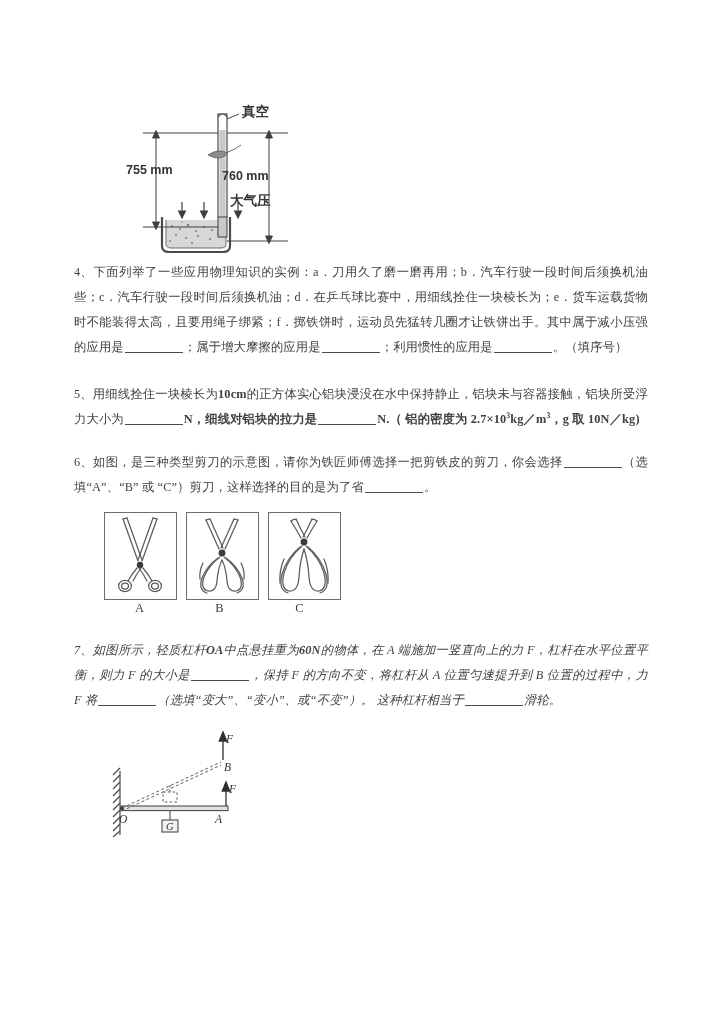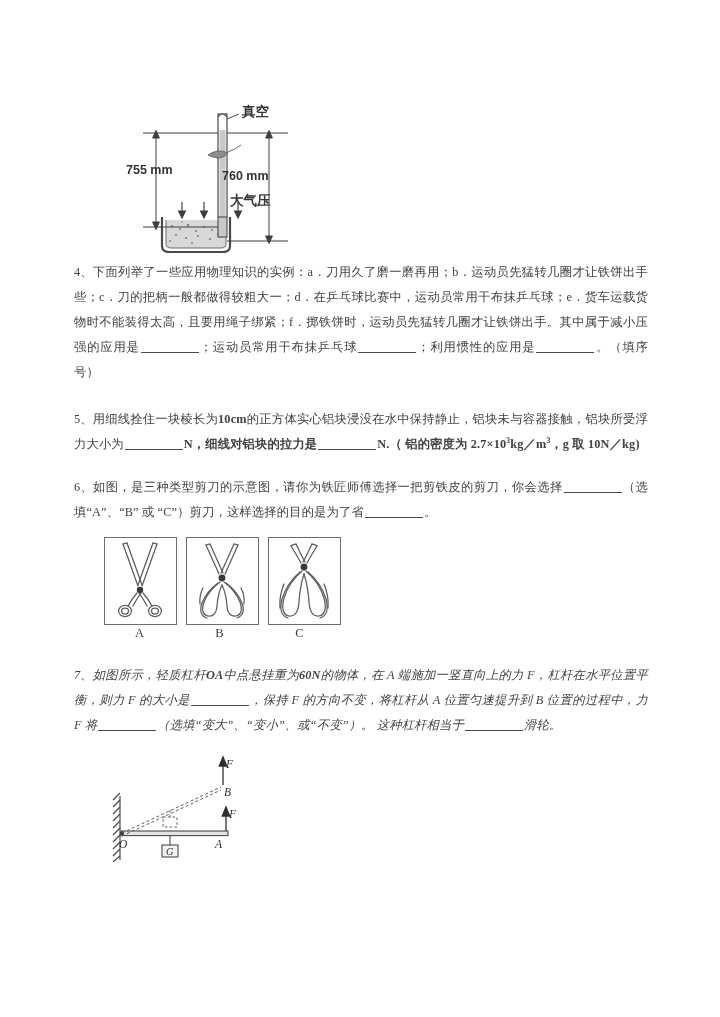--- a/index.html
+++ b/index.html
@@ -176,21 +176,21 @@
 
         <text x="0" y="74" font-family="'Liberation Sans', sans-serif" font-size="12.5" font-weight="bold" fill="#343432">755 mm</text>
 
         <text x="96" y="80" font-family="'Liberation Sans', sans-serif" font-size="12.5" font-weight="bold" fill="#343432">760 mm</text>
 
         <text x="104" y="105" font-family="'Liberation Sans', sans-serif" font-size="13.5" font-weight="bold" fill="#343432">大气压</text>
       </svg>
     </div>
 
     <div class="qblock sp-q4">
-      <span class="num">4、</span><span>下面列举了一些应用物理知识的实例：a．刀用久了磨一磨再用；b．运动员先猛转几圈才让铁饼出手</span><span>些；c．刀的把柄一般都做得较粗大一；d．在乒乓球比赛中，运动员常用干布抹乒乓球；e．货车运载</span><span>货物时不能装得太高，且要用绳子绑紧；f．掷铁饼时，运动员先猛转几圈才让铁饼出手。其中属于减</span><span>小压强的应用是</span><span class="blank"></span><span>；运动员常用干布抹乒乓球</span><span class="blank"></span><span>；利用惯性的应用是</span><span class="blank"></span><span>。（填序</span><span>号）</span>
+      <span class="num">4、</span><span>下面列举了一些应用物理知识的实例：a．刀用久了磨一磨再用；b．汽车行驶一段时间后须换机油</span><span>些；c．汽车行驶一段时间后须换机油；d．在乒乓球比赛中，用细线拴住一块棱长为；e．货车运载</span><span>货物时不能装得太高，且要用绳子绑紧；f．掷铁饼时，运动员先猛转几圈才让铁饼出手。其中属于减</span><span>小压强的应用是</span><span class="blank"></span><span>；属于增大摩擦的应用是</span><span class="blank"></span><span>；利用惯性的应用是</span><span class="blank"></span><span>。（填序</span><span>号）</span>
     </div>
 
     <div class="qblock sp-q5">
       <span class="num">5、</span><span>用细线拴住一块棱长为</span><span class="bold">10cm</span><span>的正方体实心铝块浸没在水中保持静止，铝块未与容器接触，铝块所</span><span>受浮力大小为</span><span class="blank"></span><span class="bold">N，细线对铝块的拉力是</span><span class="blank"></span><span class="bold">N.（ 铝的密度为</span> <span class="bold">2.7×10</span><sup class="bold">3</sup><span class="bold">kg／m</span><sup class="bold">3</sup><span class="bold">，g 取</span> <span class="bold">10N／kg)</span>
     </div>
 
     <div class="qblock sp-q6">
       <span class="num">6、</span><span>如图，是三种类型剪刀的示意图，请你为铁匠师傅选择一把剪铁皮的剪刀，你会选择</span><span class="blank"></span><span>（选填</span><span>“A”、“B” 或 “C”）剪刀，这样选择的目的是为了省</span><span class="blank"></span><span>。</span>
     </div>
 

